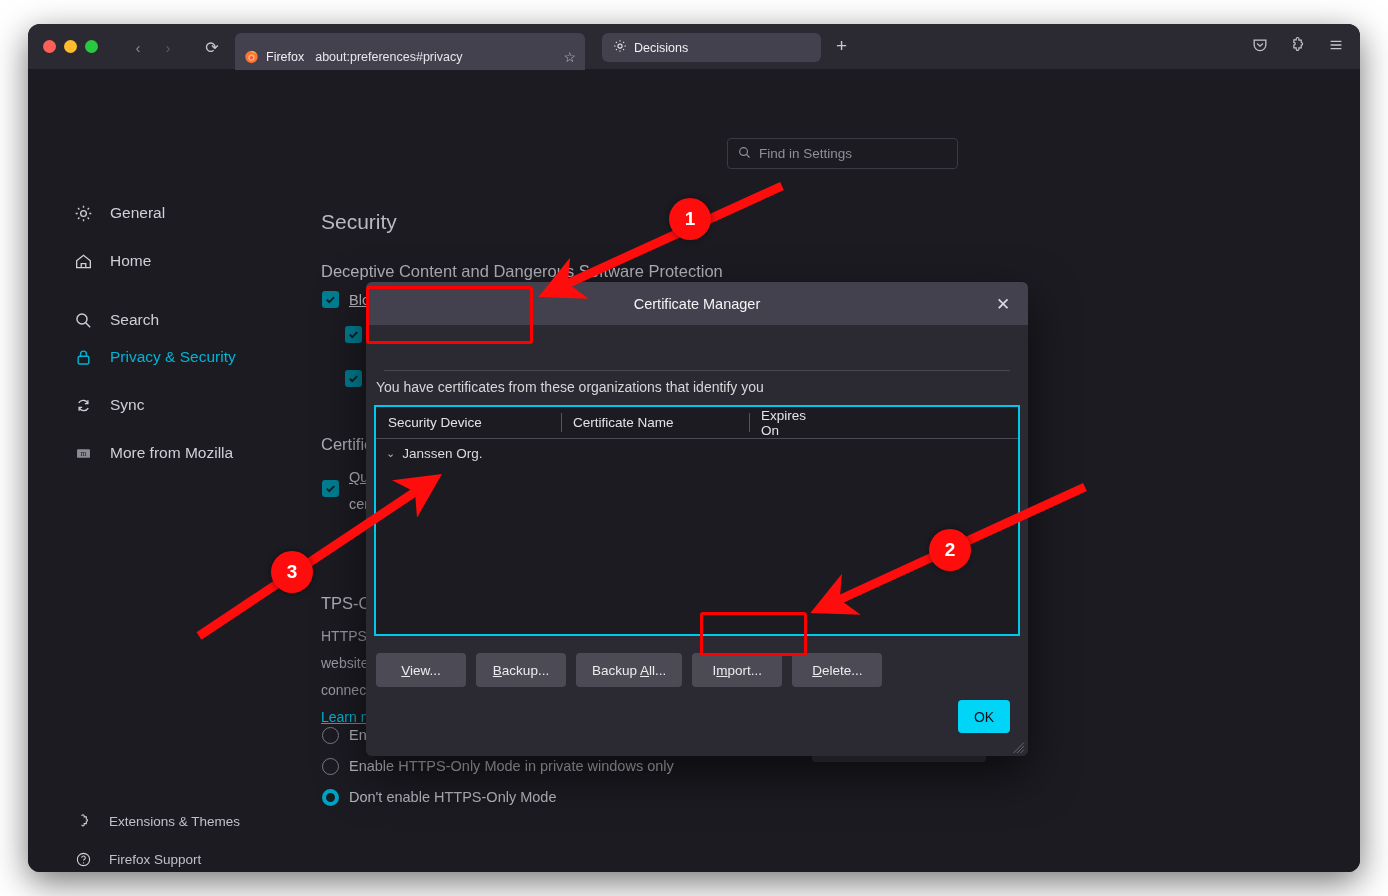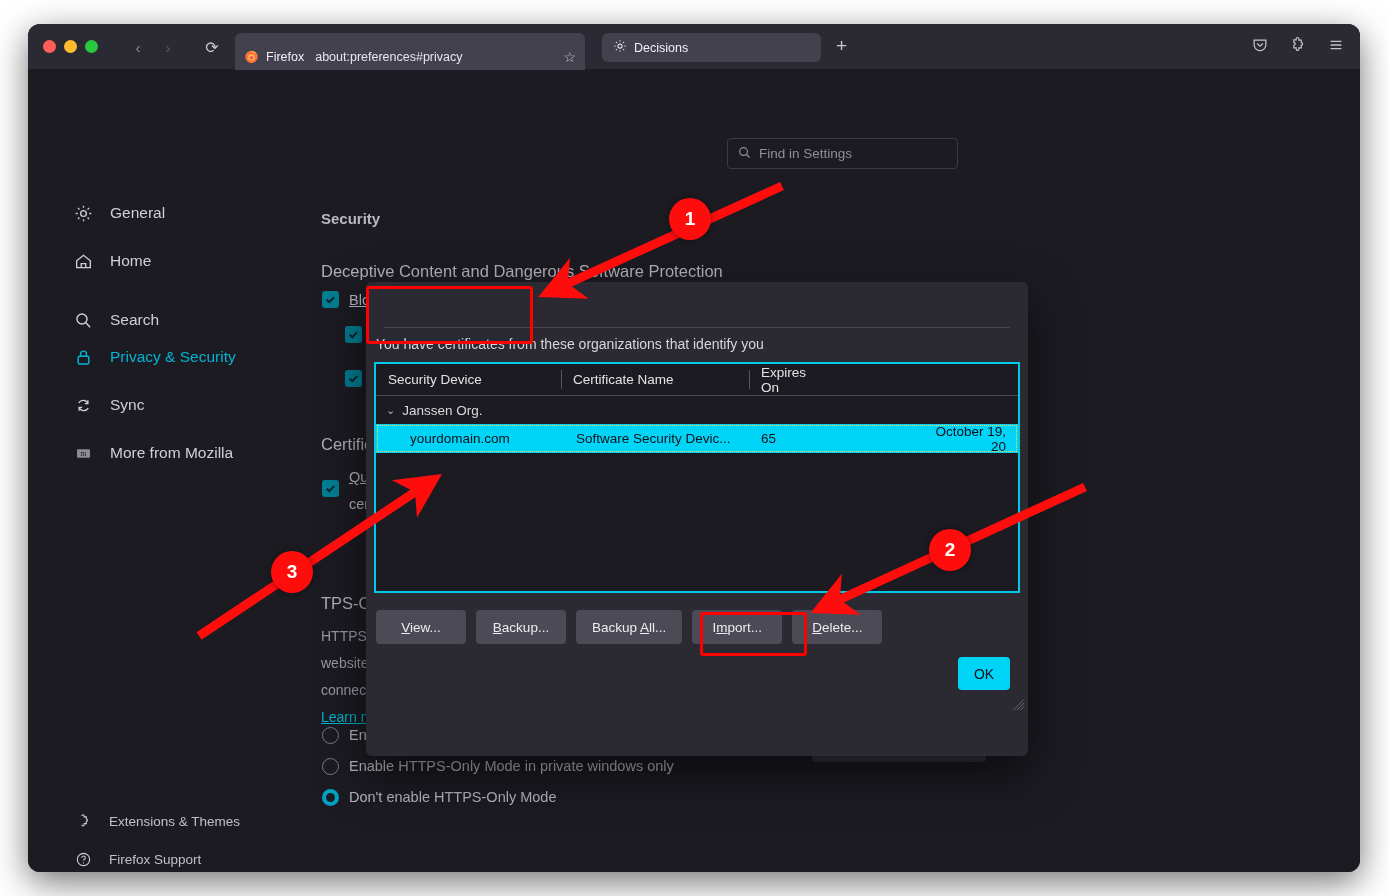--- a/index.html
+++ b/index.html
@@ -96,21 +96,21 @@
     color: #cfcfd6; font-size: 15.5px;
   }
   .navitem .nicon { width: 22px; height: 22px; display: flex; align-items: center; justify-content: center; color: #cfcfd6; }
   .navitem.active { color: #00b4d4; }
   .navitem.active .nicon { color: #00b4d4; }
   .navitem.small { font-size: 13.5px; color: #c0c0c8; left: 45px; }
   .navitem.small .nicon { width: 20px; height: 20px; }
 
   
   .main { position: absolute; left: 265px; top: 0; right: 0; height: 100%; }
-  .h1 { position: absolute; color: #b9b9c2; font-size: 15px; font-weight: 700; }
+  .h1 { position: absolute; color: #b9b9c2; font-size: 21px; font-weight: 400; }
   .h2 { position: absolute; color: #b0b0b9; font-size: 16.5px; }
   .ptxt { position: absolute; color: #9a9aa4; font-size: 14px; }
   .lnk { position: absolute; color: #00b4d4; font-size: 14px; text-decoration: underline; }
 
   .cb { position: absolute; width: 17px; height: 17px; border-radius: 3px; background: #007e92; display:flex; align-items:center; justify-content:center; }
   .cb svg { display:block; }
   .cblabel { position: absolute; color: #b6b6bf; font-size: 14.5px; }
   .cblabel u { text-decoration: underline; }
 
   .radio { position: absolute; width: 17px; height: 17px; border-radius: 50%; border: 1.6px solid #7a7a85; }
@@ -413,42 +413,40 @@
         <div class="radiolabel" style="left:56px; top:719px">Don't enable HTTPS-Only Mode</div>
 
         <div class="btn-outline" style="left:519px; top:661px; width:174px; height:31px">
           <span>Manage E<u>x</u>ceptions...</span>
         </div>
 
       </div>
 
       <div class="dlg">
 
+        <div class="dlg-title">
+          <span>Certificate Manager</span>
+          <span class="dlg-close">✕</span>
+        </div>
 
         <div class="dlg-body">
 
           <div class="tabs-rule"></div>
 
           <div class="dlg-desc">You have certificates from these organizations that identify you</div>
 
           <div class="table">
             <div class="thead">
               <div class="th c2">Security Device</div>
               <div class="th c1">Certificate Name</div>
               <div class="th c4">Expires On</div>
             </div>
             <div class="grow">
               <span class="chev">⌄</span>
               <span>Janssen Org.</span>
-            </div>
-            <div class="crow">
-              <span class="cell c1">yourdomain.com</span>
-              <span class="cell c2">Software Security Devic...</span>
-              <span class="cell c3">65</span>
-              <span class="cell c4">October 19, 20</span>
             </div>
           </div>
 
           <div class="dlg-buttons">
             <div class="dbtn">
               <span><u>V</u>iew...</span>
             </div>
             <div class="dbtn">
               <span><u>B</u>ackup...</span>
             </div>

